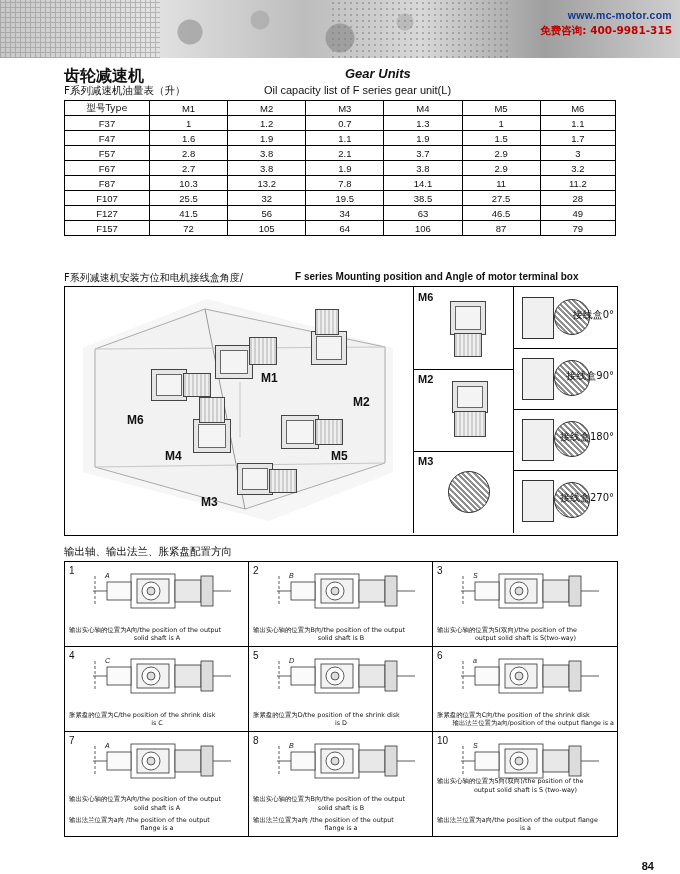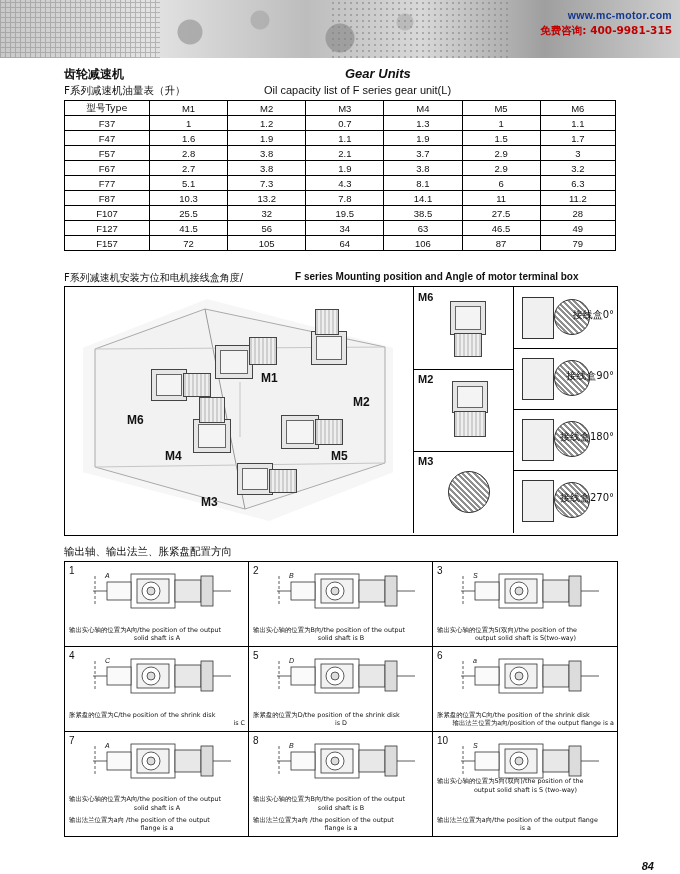--- a/index.html
+++ b/index.html
@@ -48,21 +48,21 @@
     width:56px;height:34px;background:#2b2b2b;color:#fff;
     display:flex;align-items:center;justify-content:center;
     font-weight:bold;font-size:19px;font-style:italic;letter-spacing:-1px;
   }
   .logo-sub{font-size:7px;color:#333;text-align:center;margin-top:1px;letter-spacing:.5px;}
 
   
   .page{position:absolute;left:0;top:58px;width:680px;}
   .cn{font-family:"DejaVu Sans", sans-serif;}
   .sec-title{
-    position:absolute;left:64px;top:8px;font-weight:bold;font-size:12px;
+    position:absolute;left:64px;top:8px;font-weight:bold;font-size:16px;
   }
   .sec-title-en{
     position:absolute;left:345px;top:8px;font-weight:bold;font-size:13px;font-style:italic;
   }
   .sub-cn{position:absolute;left:64px;top:26px;font-size:10.5px;}
   .sub-en{position:absolute;left:264px;top:26px;font-size:11px;}
 
   
   table.oil{
     position:absolute;left:64px;top:42px;border-collapse:collapse;width:552px;
@@ -130,21 +130,21 @@
   .cell.lastrow{border-bottom:none;}
   .cell .num{position:absolute;left:4px;top:3px;font-size:10px;}
   .cell .fig{
     position:absolute;left:20px;top:6px;width:152px;height:44px;
   }
   .cell .cap{
     position:absolute;left:4px;right:3px;bottom:3px;font-size:6.4px;line-height:1.35;
   }
   .sch-lbl{position:absolute;font-size:7px;font-style:italic;}
 
-  .pagenum{position:absolute;right:26px;top:802px;font-size:11px;font-weight:bold;font-style:italic;}
+  .pagenum{position:absolute;right:26px;top:802px;font-size:11px;font-weight:bold;}
 </style>
 </head>
 <body>
 
 <div class="banner">
   <div class="stripes"></div>
   <div class="gears"></div>
   <div class="dots"></div>
   <div class="hdr-right">
     <div class="hdr-txt">
@@ -204,29 +204,20 @@
         <tr>
           <td>F67</td>
           <td>2.7</td>
           <td>3.8</td>
           <td>1.9</td>
           <td>3.8</td>
           <td>2.9</td>
           <td>3.2</td>
         </tr>
         <tr>
-          <td>F77</td>
-          <td>5.1</td>
-          <td>7.3</td>
-          <td>4.3</td>
-          <td>8.1</td>
-          <td>6</td>
-          <td>6.3</td>
-        </tr>
-        <tr>
           <td>F87</td>
           <td>10.3</td>
           <td>13.2</td>
           <td>7.8</td>
           <td>14.1</td>
           <td>11</td>
           <td>11.2</td>
         </tr>
         <tr>
           <td>F107</td>
@@ -434,21 +425,21 @@
               <line x1="8" y1="23" x2="22" y2="23"></line>
               <line x1="10" y1="8" x2="10" y2="38" stroke-dasharray="3,2"></line>
               <circle cx="66" cy="23" r="9" fill="#ffffff"></circle>
               <circle cx="66" cy="23" r="4" fill="#dddddd"></circle>
               <line x1="128" y1="23" x2="146" y2="23"></line>
             </g>
           </svg></div>
         <div class="sch-lbl" style="left: 40px; top: 10px;">C</div>
         <div class="cap cn">
           <div>胀紧盘的位置为C/the position of the shrink disk</div>
-          <div style="text-align:right">is C</div>
+          <div style="text-align:center">is C</div>
         </div>
       </div>
       <div class="cell">
         <div class="num">5</div>
         <div class="fig"><svg width="152" height="46">
             <g stroke="#333" fill="none" stroke-width="0.8">
               <rect x="46" y="6" width="44" height="34" fill="#ffffff"></rect>
               <rect x="52" y="11" width="32" height="24" fill="#f2f2f2"></rect>
               <rect x="90" y="12" width="26" height="22" fill="#e8e8e8"></rect>
               <rect x="116" y="8" width="12" height="30" fill="#dcdcdc"></rect>

